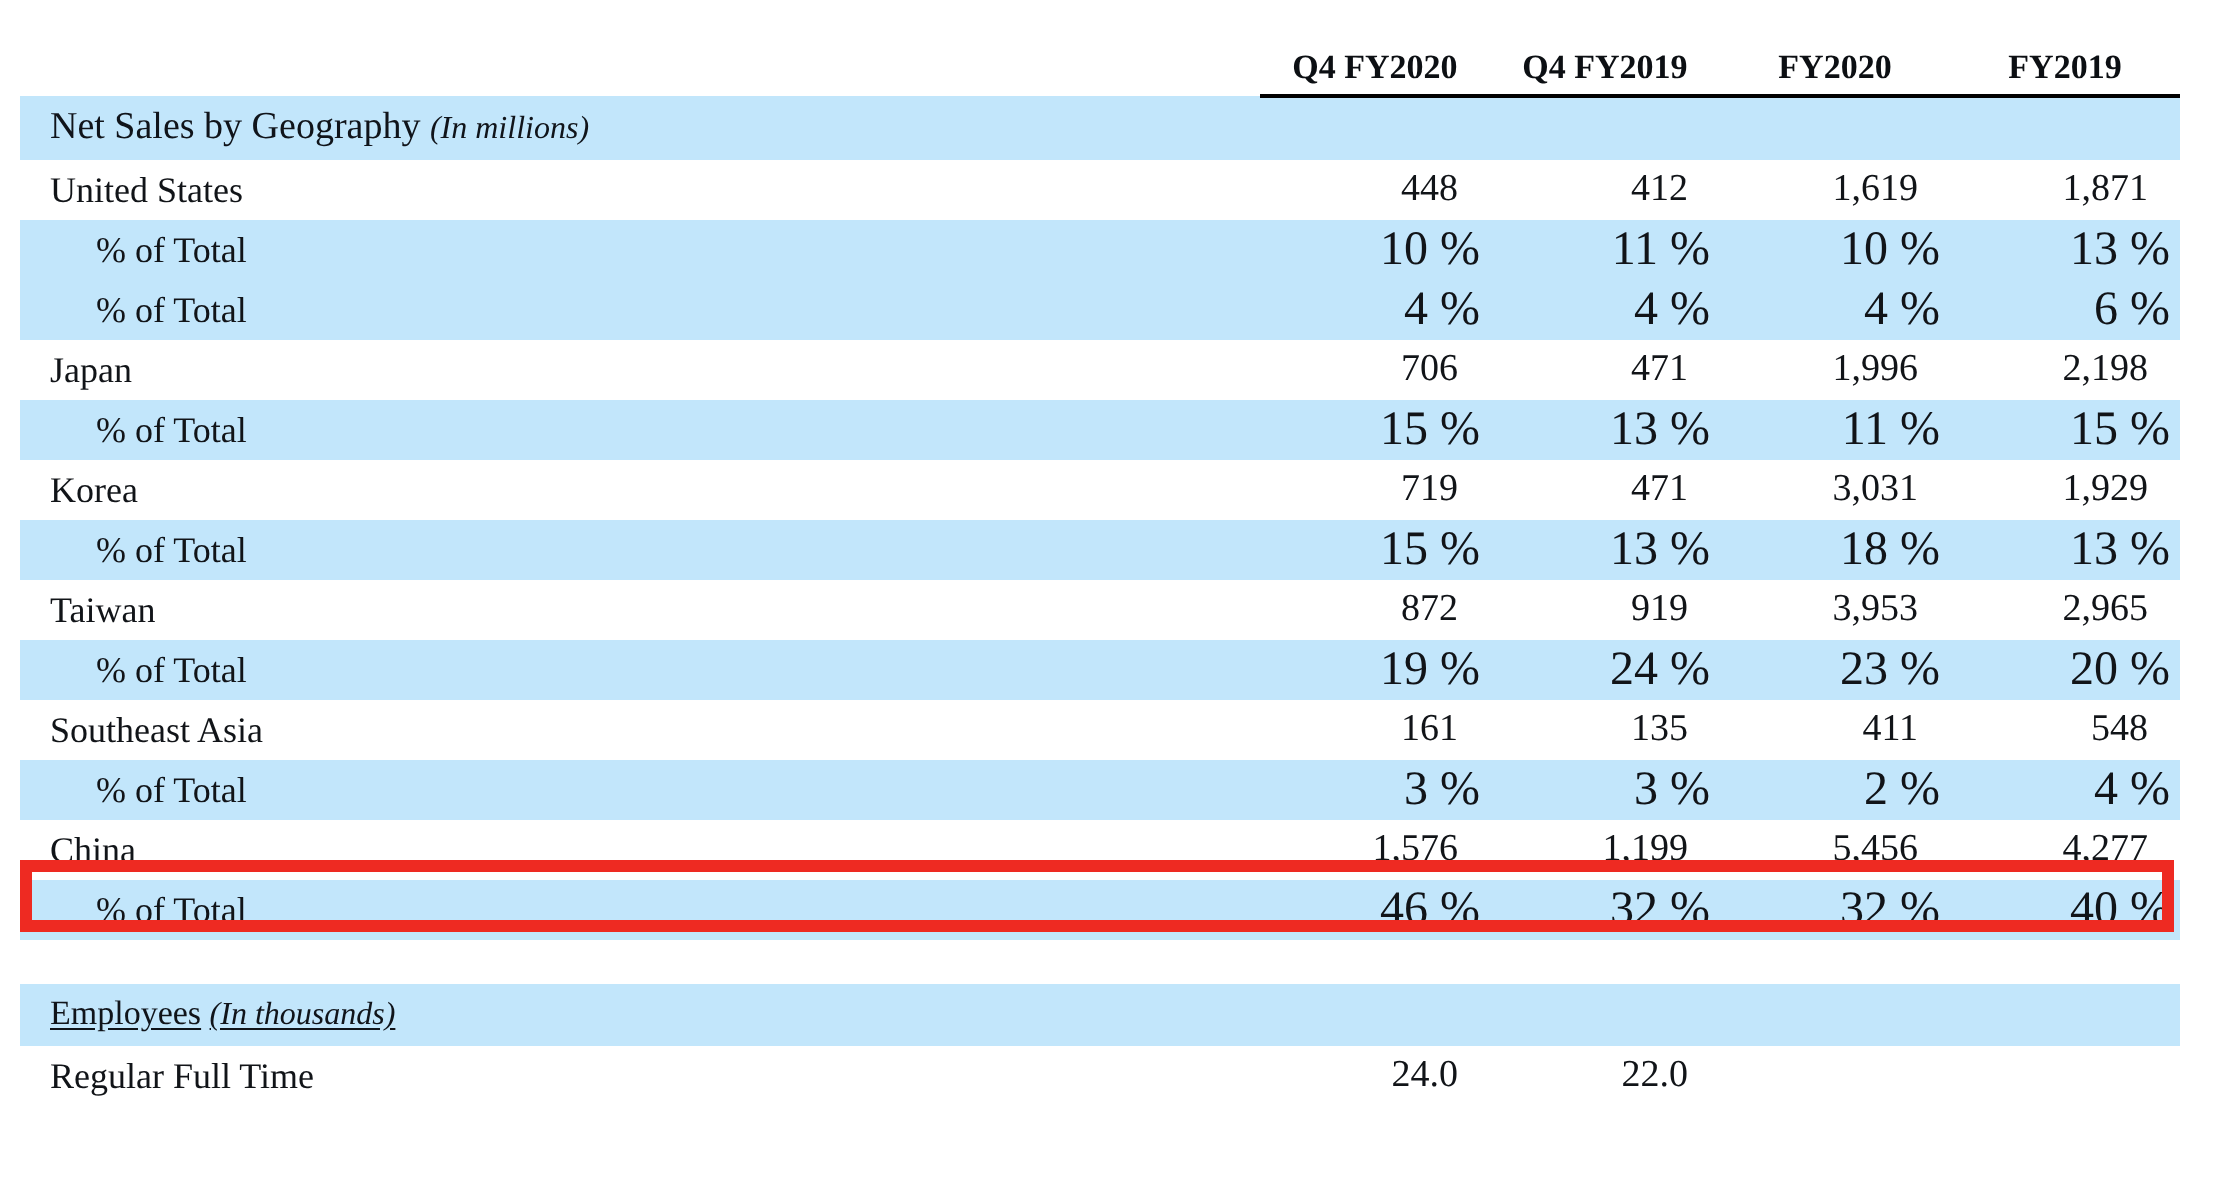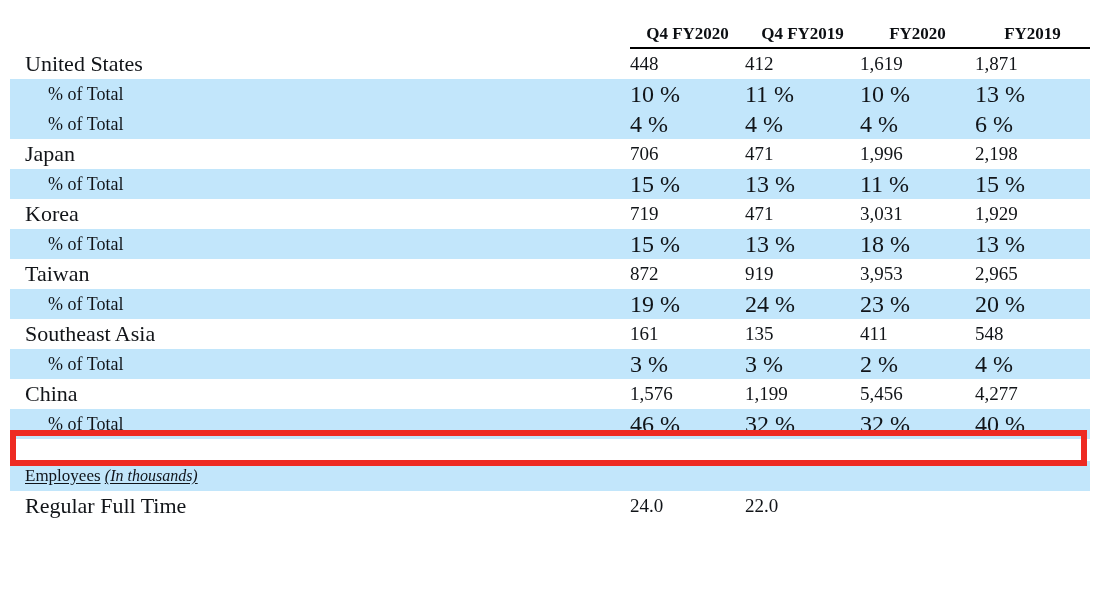--- a/index.html
+++ b/index.html
@@ -62,31 +62,32 @@
   }
   tr.hdr > th.blank-h {
     border-bottom: none;
   }
 
   
   tr.row { height: 30px; }
   tr.row > td { height: 30px; }
 
   td.label {
-    font-size: 22px;
+    font-size: 18px;
     padding-left: 15px;
     line-height: 30px;
     white-space: nowrap;
   }
   td.label.sub {
     padding-left: 38px;
     font-size: 18px;
   }
   td.num {
     font-size: 19px;
+    text-align: right;
     padding-right: 16px;
     line-height: 30px;
     white-space: nowrap;
   }
   td.num.pct {
     padding-right: 5px;
     font-size: 24px;
   }
 
   tr.band > td { background: #c2e6fb; }
@@ -150,20 +151,23 @@
       <tr class="hdr">
         <th class="blank-h"></th>
         <th class="col-h">Q4 FY2020</th>
         <th class="col-h">Q4 FY2019</th>
         <th class="col-h">FY2020</th>
         <th class="col-h">FY2019</th>
       </tr>
     </thead>
     <tbody>
 
+      <tr class="row band">
+        <td class="section" colspan="5"><span>Net Sales by Geography</span> <span class="ital">(In millions)</span></td>
+      </tr>
 
       <tr class="row plain">
         <td class="label">United States</td>
         <td class="num">448</td>
         <td class="num">412</td>
         <td class="num">1,619</td>
         <td class="num">1,871</td>
       </tr>
       <tr class="row band">
         <td class="label sub">% of Total</td>

